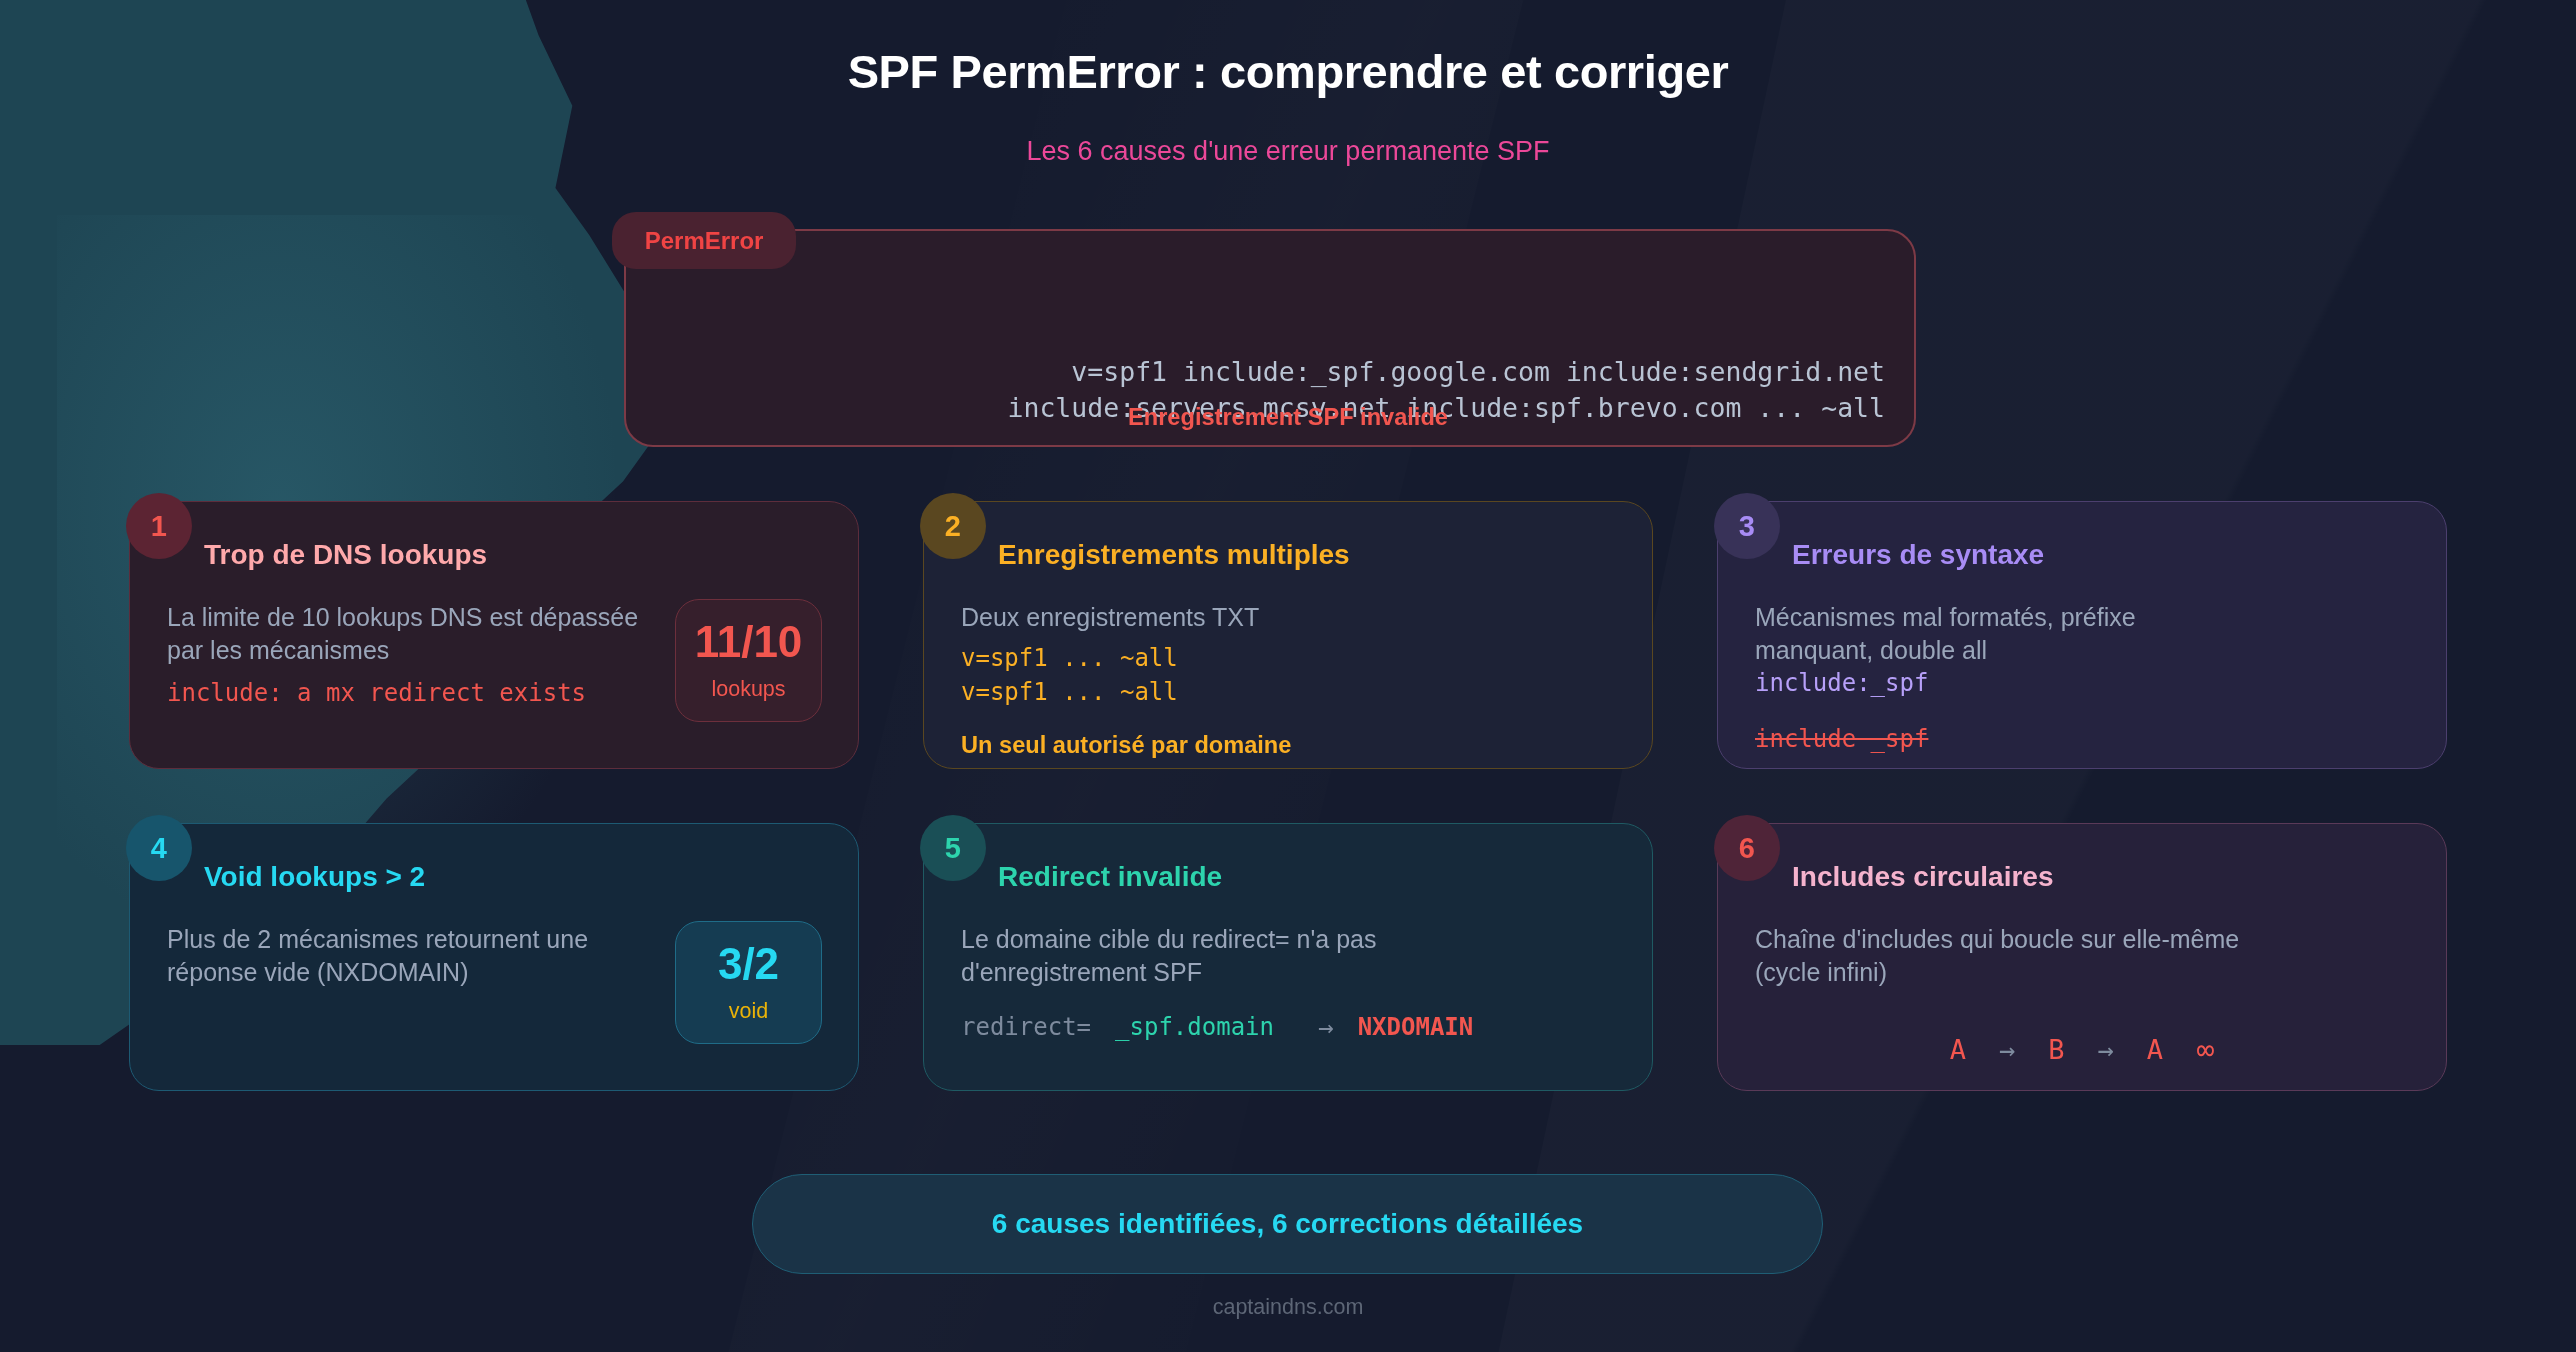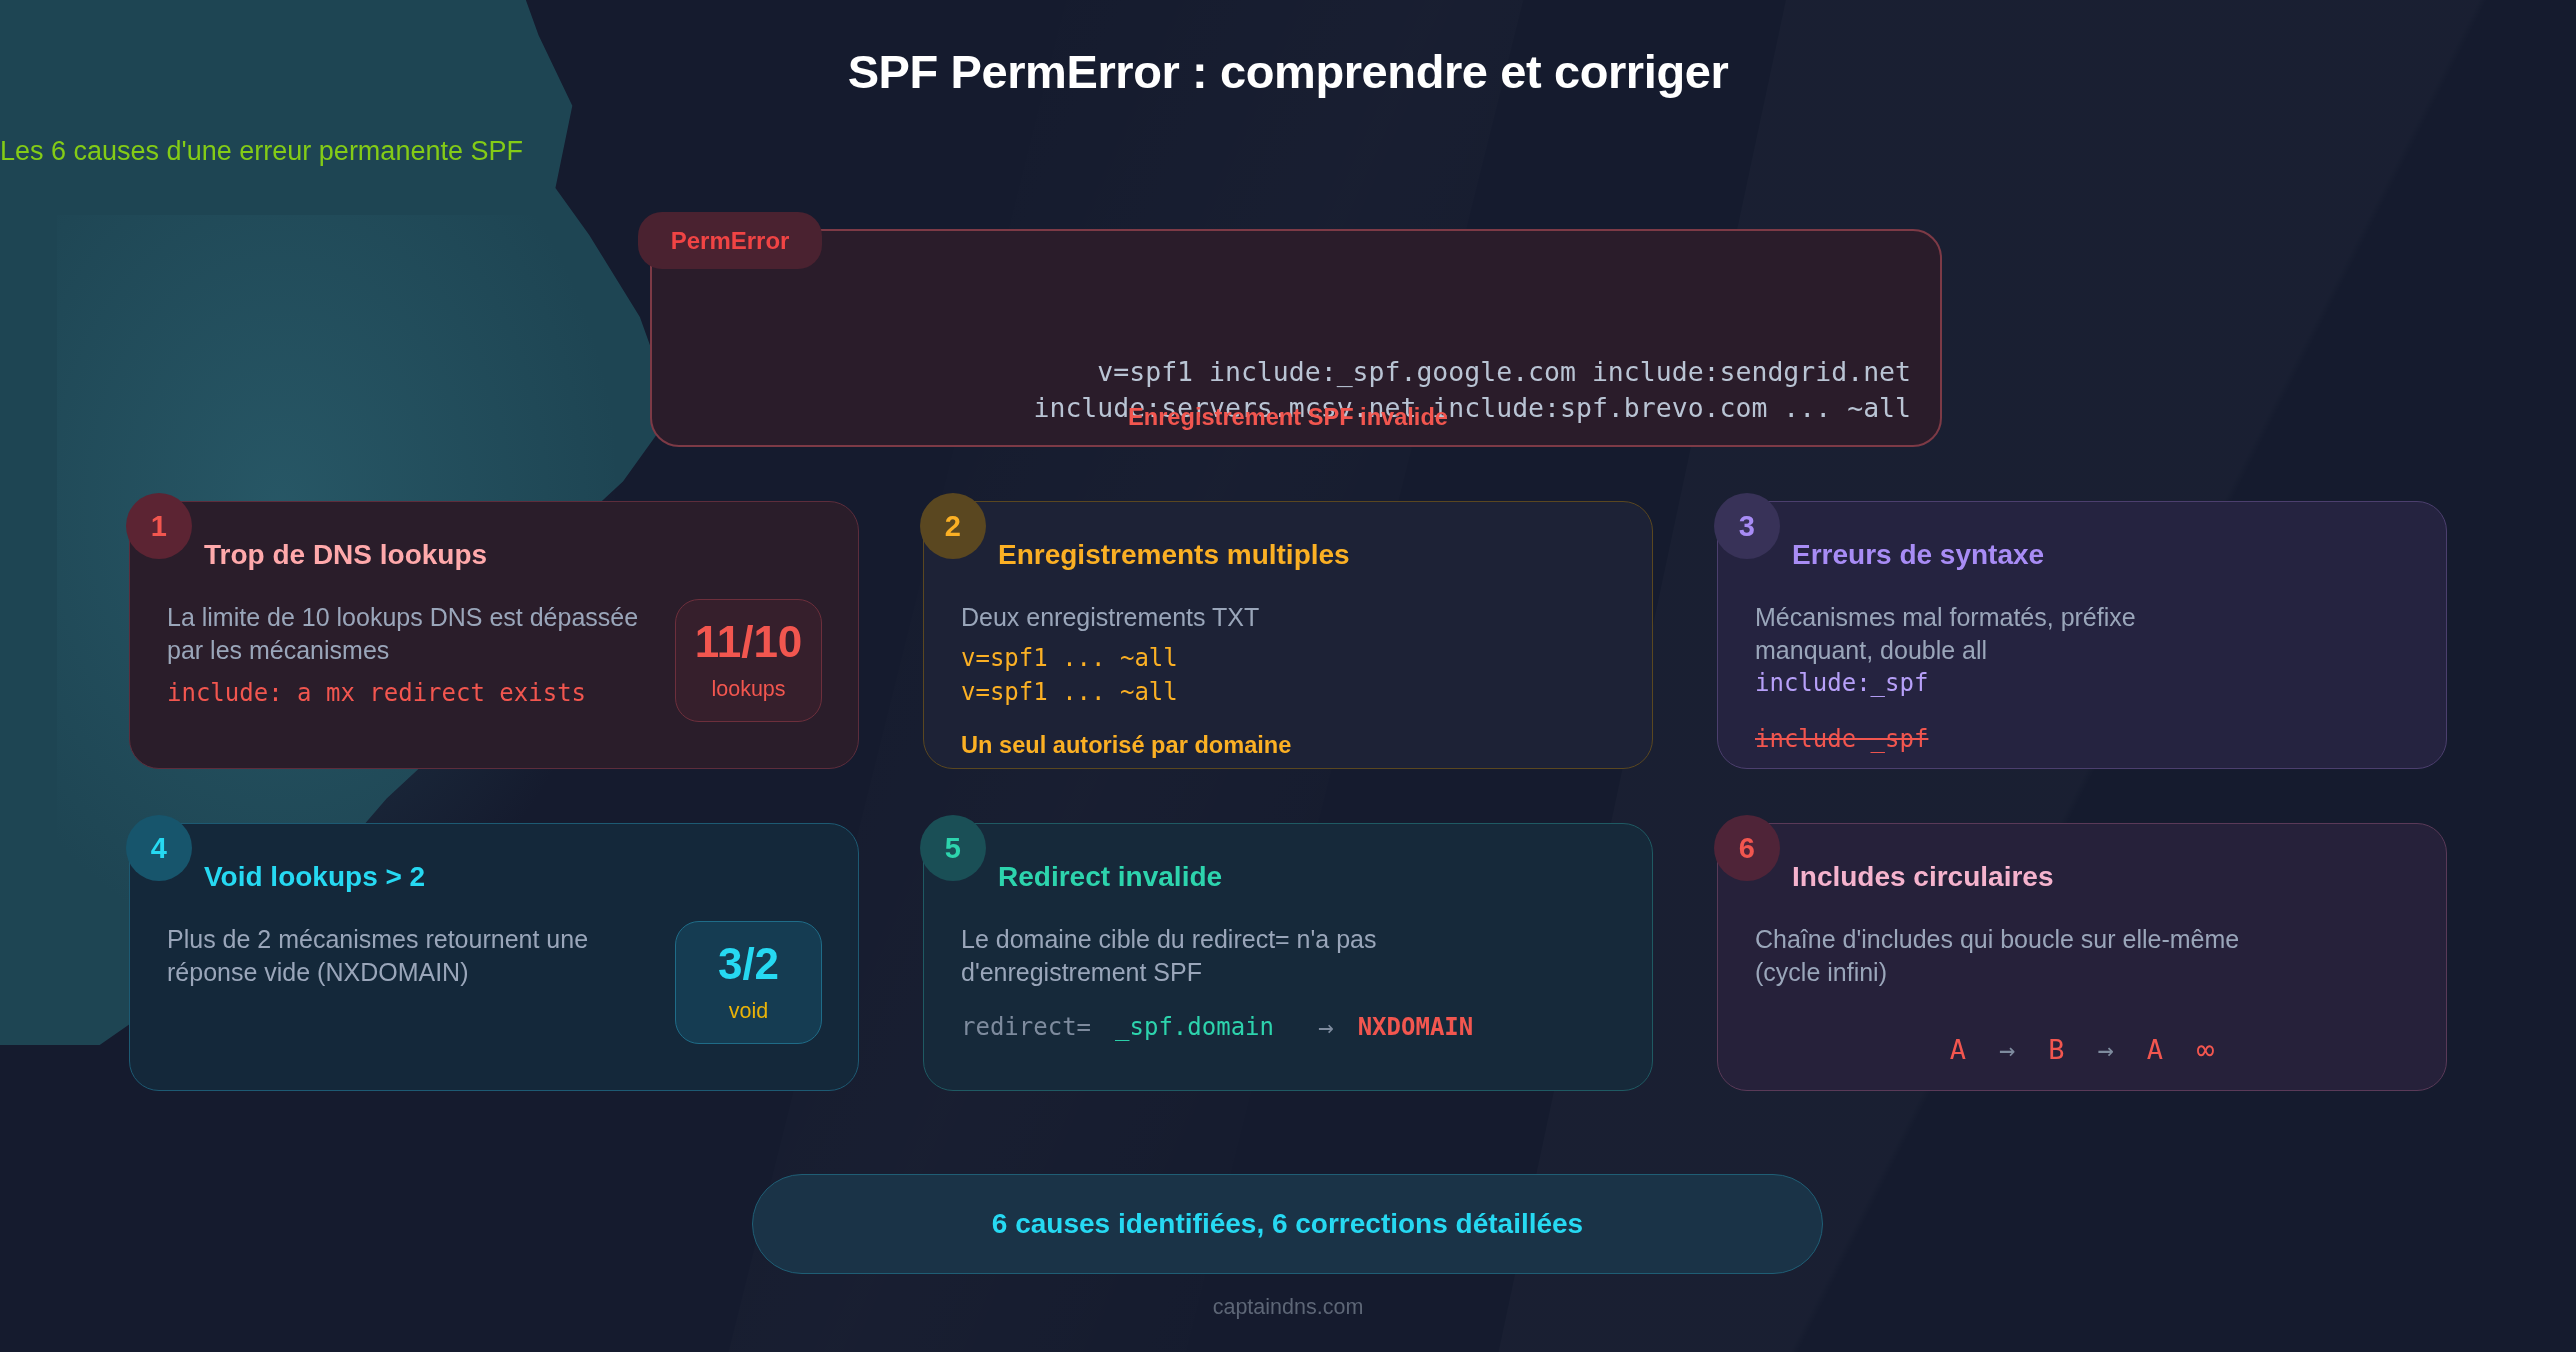--- a/index.html
+++ b/index.html
@@ -43,27 +43,27 @@
 
   
   .title {
     position:absolute; left:0; right:0; top:44px;
     text-align:center;
     font-size:47px; font-weight:bold; color:#ffffff;
     letter-spacing:-0.4px;
   }
   .subtitle {
     position:absolute; left:0; right:0; top:136px;
-    text-align:left;
-    font-size:27px; color:#84cc16;
+    text-align:center;
+    font-size:27px; color:#ec4899;
   }
 
   
   .perm-block {
-    position:absolute; left:650px; top:229px; width:1292px; height:218px;
+    position:absolute; left:624px; top:229px; width:1292px; height:218px;
     background:#2a1c2a; border:2.1px solid #7d3a46; border-radius:29px;
   }
   .perm-badge {
     position:absolute; left:-14.3px; top:-18.6px;
     padding:14.3px 33px;
     background:#4a2230; border-radius:24px;
     font-size:24px; font-weight:bold; color:#f04444;
   }
   .perm-code {
     position:absolute; left:29px; right:29px; top:123px;

